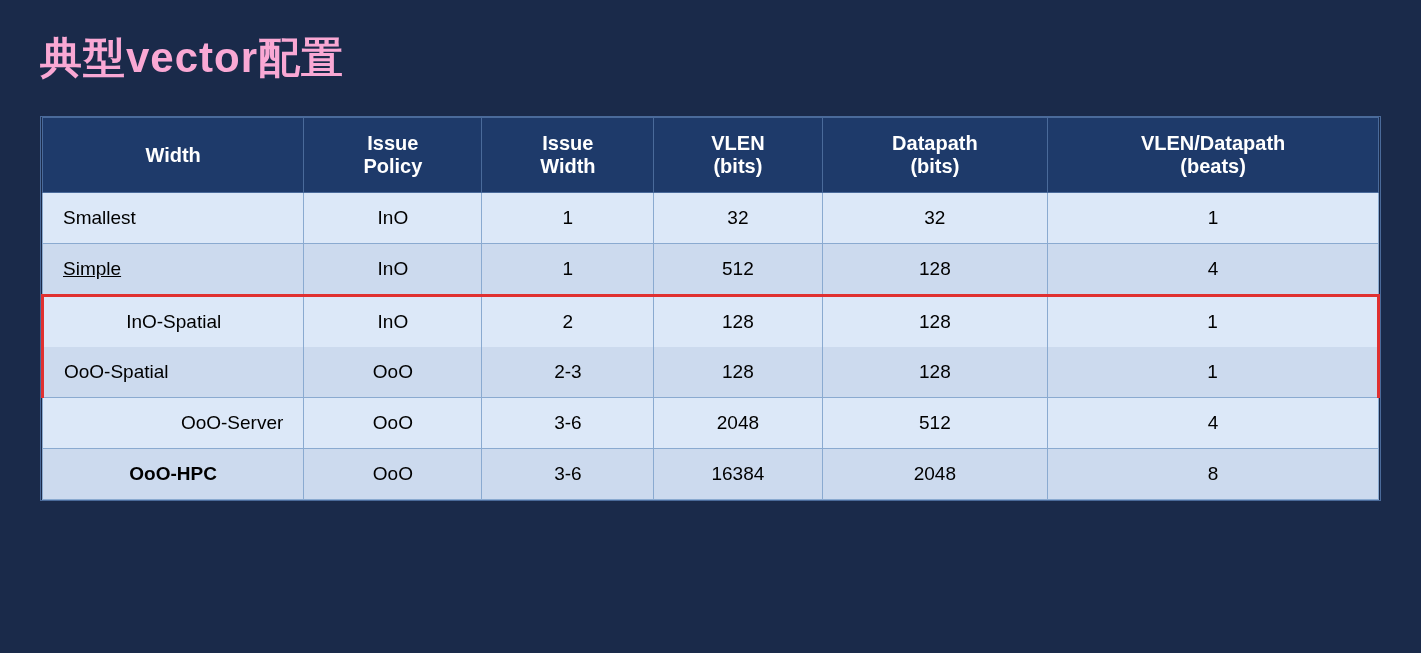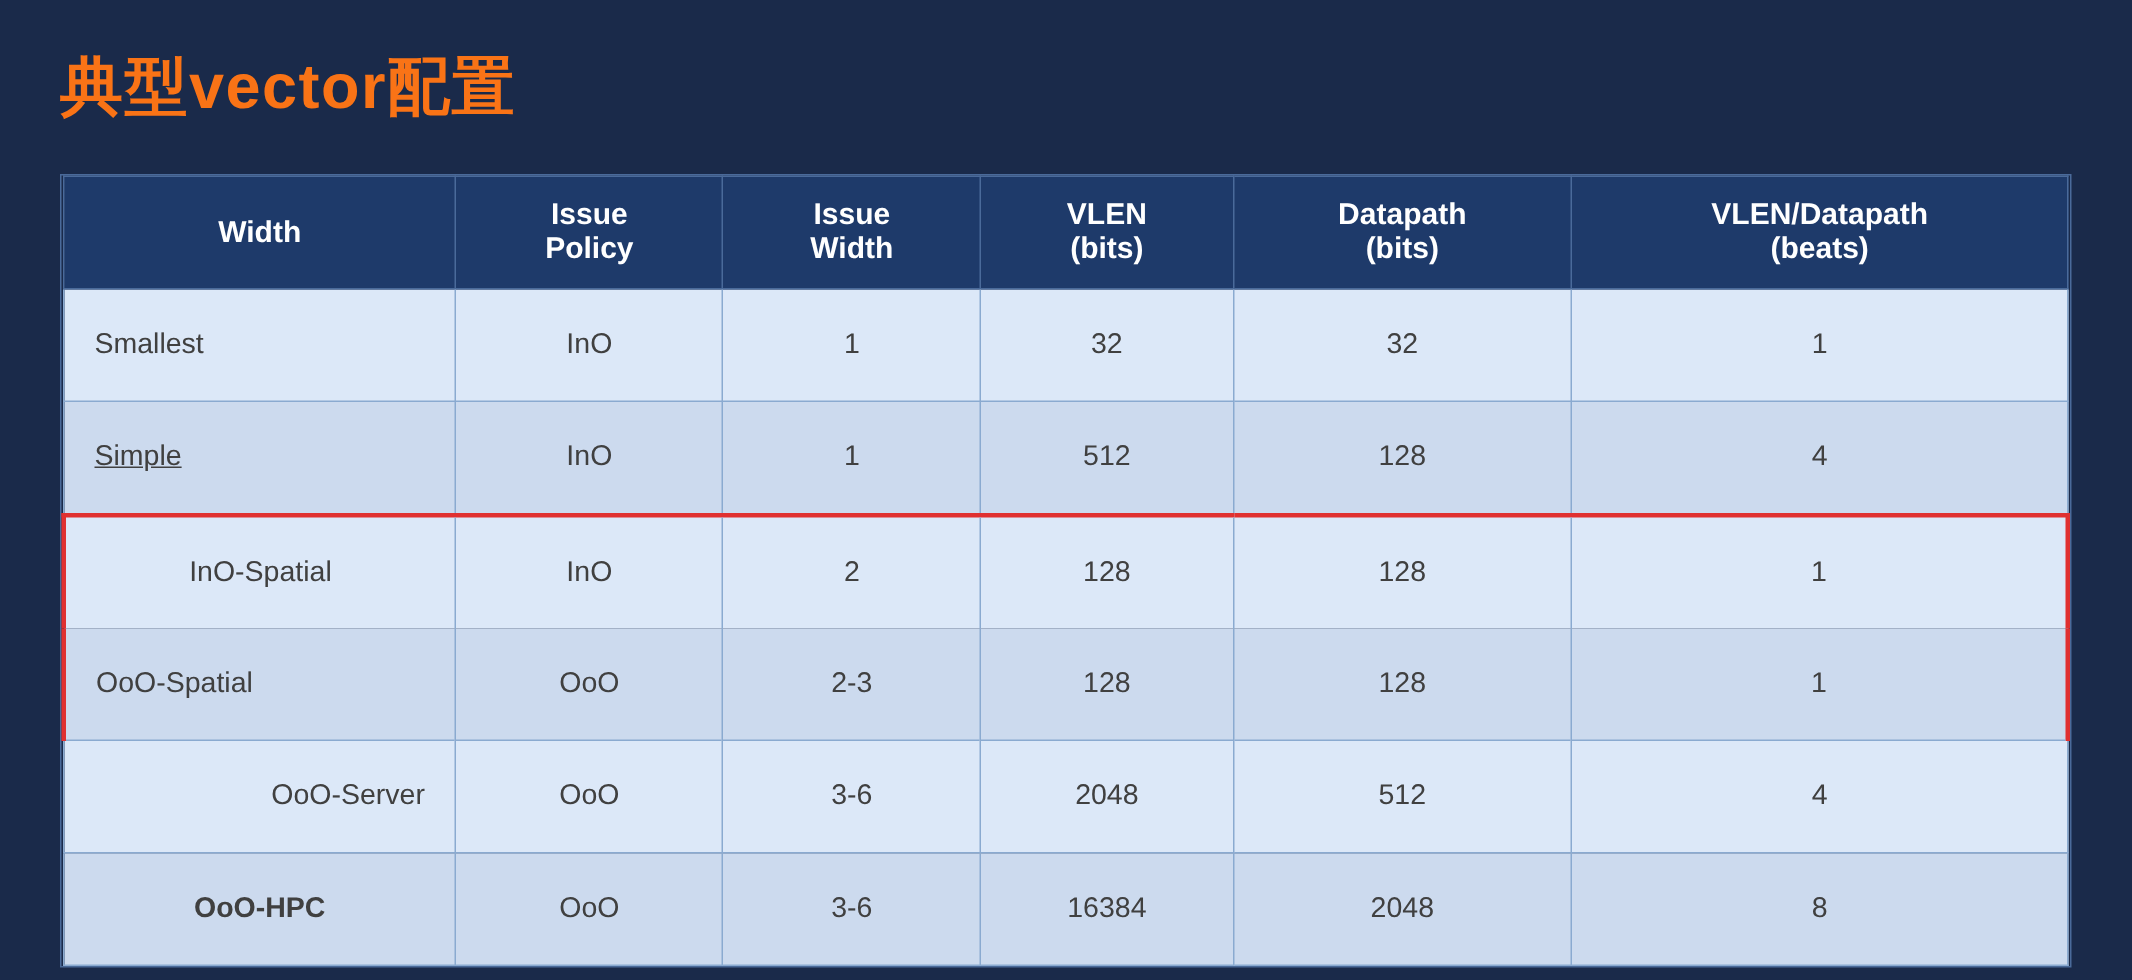--- a/index.html
+++ b/index.html
@@ -8,21 +8,21 @@
       background-color: #1a2a4a;
       font-family: Arial, sans-serif;
       width: 1421px;
       min-height: 653px;
       display: flex;
       flex-direction: column;
       padding: 30px 40px 30px 40px;
     }
 
     .page-title {
-      color: #f97316;
+      color: #f9a8d4;
       font-size: 42px;
       font-weight: bold;
       margin-bottom: 30px;
       letter-spacing: 1px;
     }
 
     .table-container {
       width: 100%;
       border: 1px solid #4a6a9a;
       border-collapse: collapse;
@@ -87,23 +87,23 @@
 
     .highlight-bottom td:first-child {
       border-left: 3px solid #e03030 !important;
     }
 
     .highlight-bottom td:last-child {
       border-right: 3px solid #e03030 !important;
     }
 
     tbody td {
-      color: #404040;
+      color: #000000;
       font-size: 19px;
-      padding: 26px 20px;
+      padding: 14px 20px;
       border: 1px solid #8aaad0;
       text-align: center;
     }
 
     tbody td.name-col {
       text-align: left;
       font-size: 19px;
     }
 
     

